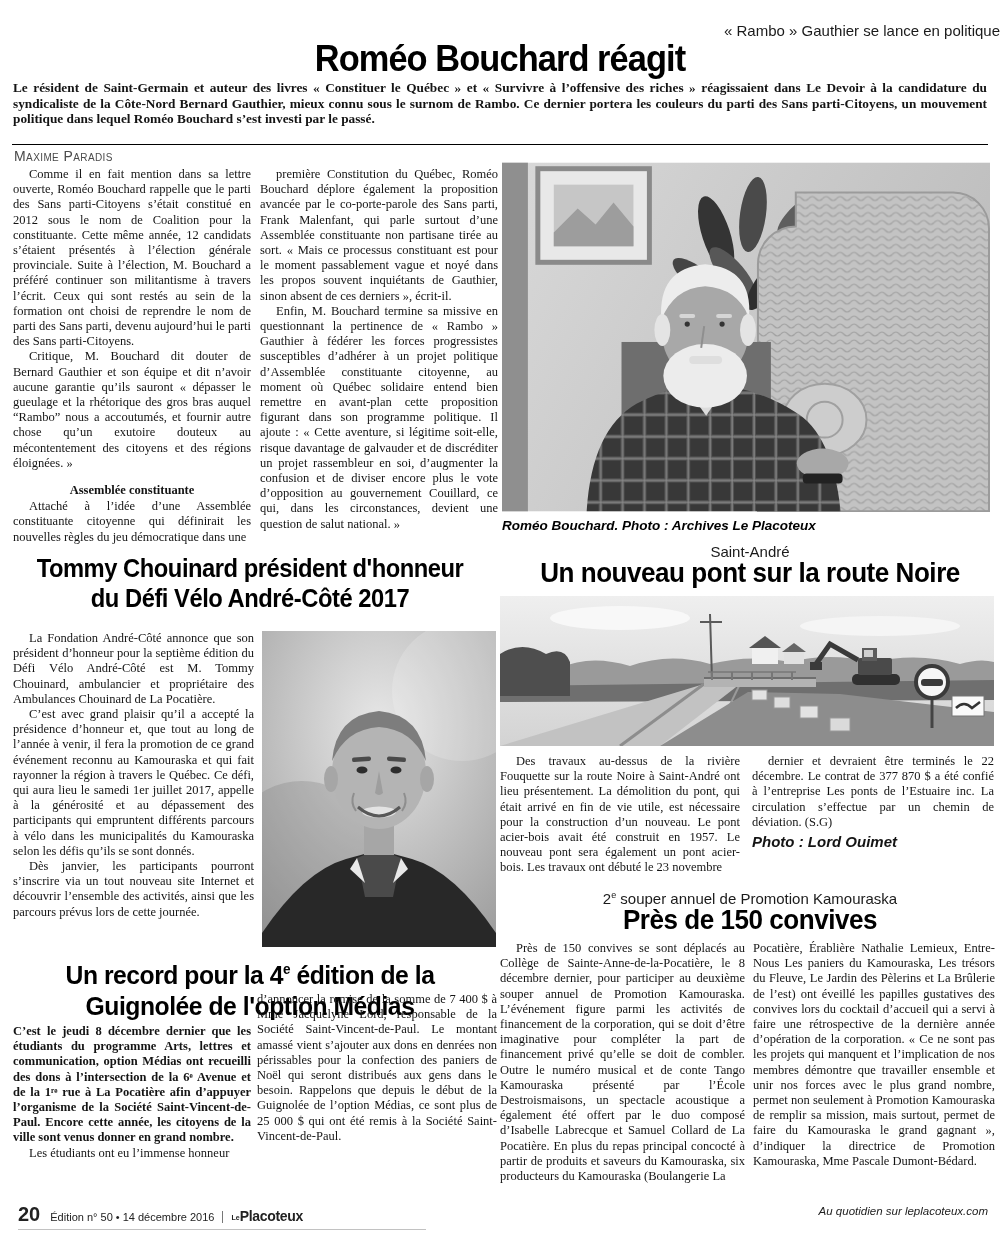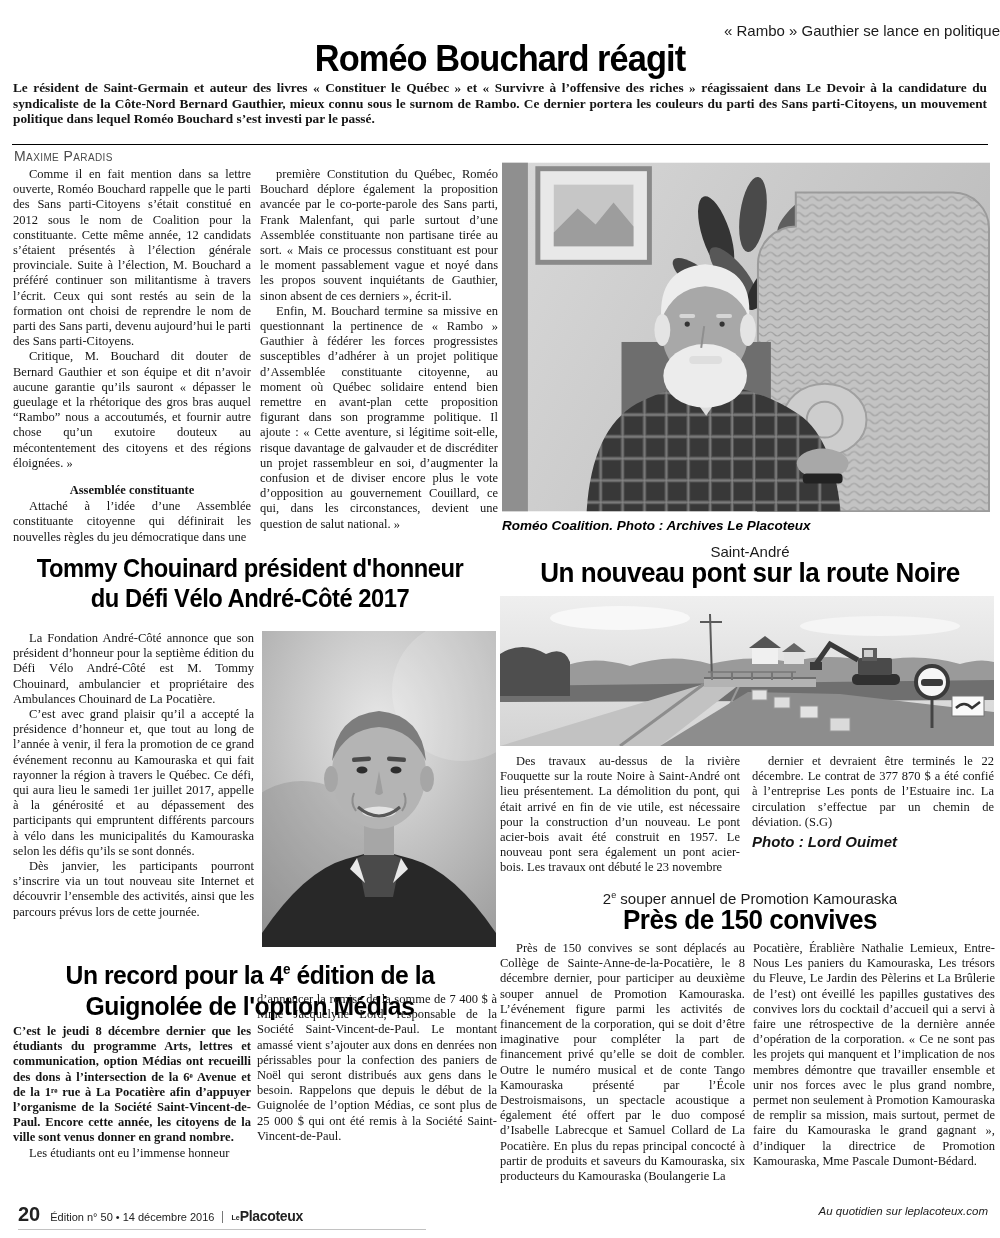--- a/index.html
+++ b/index.html
@@ -127,21 +127,21 @@
         <rect x="215" y="152" width="16" height="4" rx="2" fill="#d6d6d6"></rect>
         <circle cx="186" cy="162" r="2.6" fill="#333"></circle>
         <circle cx="221" cy="162" r="2.6" fill="#333"></circle>
         <path d="M203 164 L200 186" stroke="#8f8f8f" stroke-width="2" fill="none"></path>
         <ellipse cx="322" cy="302" rx="26" ry="15" fill="#a8a8a8"></ellipse>
         <rect x="302" y="312" width="40" height="10" rx="4" fill="#222"></rect>
       </g>
     </svg>
   </figure>
 
-  <div class="abs caption" style="top:518px; left:502px; width:488px;">Roméo Coalition. Photo : Archives Le Placoteux</div>
+  <div class="abs caption" style="top:518px; left:502px; width:488px;">Roméo Bouchard. Photo : Archives Le Placoteux</div>
 
   <div class="abs headline h-lg" style="top:553px; left:0; width:500px;">
     <div>Tommy Chouinard président d'honneur</div>
     <div>du Défi Vélo André-Côté 2017</div>
   </div>
 
   <div class="abs body-col" style="top:631px; left:13px; width:241px; height:317px;">
     <p>La Fondation André-Côté annonce que son président d’honneur pour la septième édition du Défi Vélo André-Côté est M. Tommy Chouinard, ambulancier et propriétaire des Ambulances Chouinard de La Pocatière.</p>
     <p>C’est avec grand plaisir qu’il a accepté la présidence d’honneur et, que tout au long de l’année à venir, il fera la promotion de ce grand événement reconnu au Kamouraska et qui fait rayonner la région à travers le Québec. Ce défi, qui aura lieu le samedi 1er juillet 2017, appelle à la générosité et au dépassement des participants qui empruntent différents parcours à vélo dans les municipalités du Kamouraska selon les défis qu’ils se sont donnés.</p>
     <p>Dès janvier, les participants pourront s’inscrire via un tout nouveau site Internet et découvrir l’ensemble des activités, ainsi que les parcours prévus lors de cette journée.</p>

